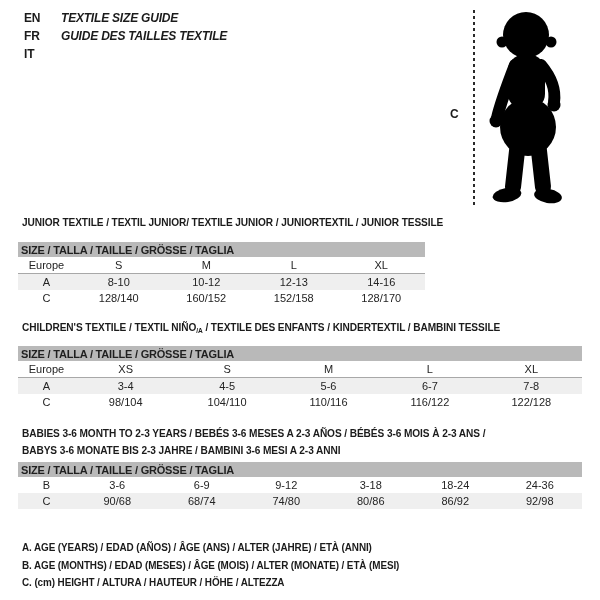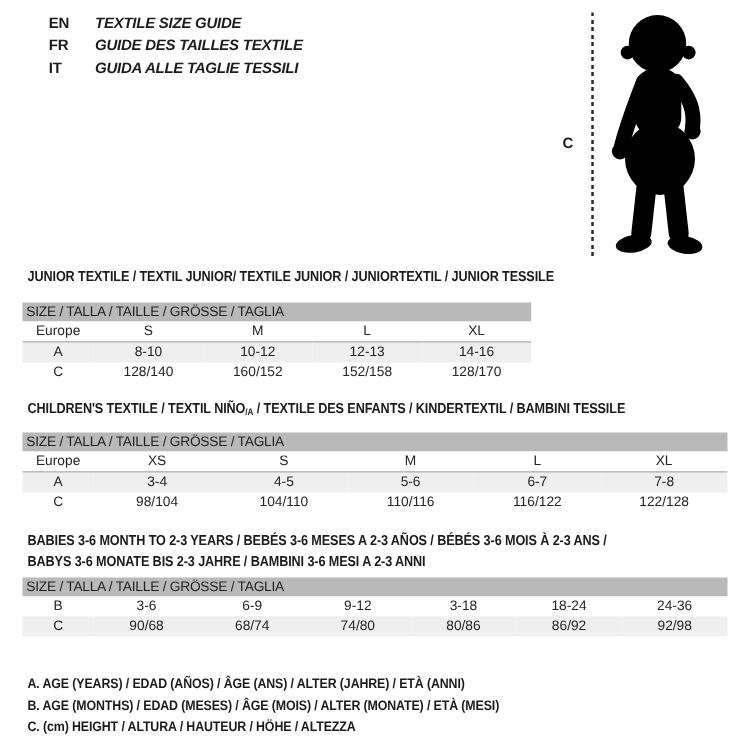--- a/index.html
+++ b/index.html
@@ -2,21 +2,21 @@
 <html><head>
 <meta charset="utf-8">
 <style>
   html,body{margin:0;padding:0;}
   body{
     width:600px;height:600px;position:relative;background:#ffffff;
     font-family:"Liberation Sans",sans-serif;color:#1b1b1b;
     overflow:hidden;-webkit-font-smoothing:antialiased;
   }
   
-  .lang{position:absolute;left:39px;top:9px;}
+  .lang{position:absolute;left:24px;top:9px;}
   .lang-row{display:flex;height:18px;align-items:center;font-weight:bold;font-size:12px;letter-spacing:-0.2px;}
   .lang-code{width:37px;flex:0 0 37px;}
   .lang-title{white-space:nowrap;font-style:italic;}
   
   .measure-line{
     position:absolute;left:473px;top:10px;width:2px;height:197px;
     background:repeating-linear-gradient(to bottom,#2a2a2a 0 3px,transparent 3px 6px);
   }
   .measure-label{position:absolute;left:450px;top:107px;font-weight:bold;font-size:12px;}
   .baby-svg{position:absolute;left:485px;top:9px;}
@@ -28,21 +28,21 @@
   #junior-heading{top:216px;}
   #children-heading{top:321px;}
   #babies-heading{top:425px;line-height:16.5px;transform-origin:0 0;}
   .sub{font-size:7.5px;vertical-align:-2px;}
   
   table.size{position:absolute;left:18px;border-collapse:collapse;table-layout:fixed;font-size:11px;color:#242424;}
   #junior-table{top:242px;width:407px;}
   #children-table{top:346px;width:564px;}
   #babies-table{top:462px;width:564px;}
   th.band{
-    background:#b9b9b9;color:#1f1f1f;text-align:left;font-weight:normal;
+    background:#b9b9b9;color:#1f1f1f;text-align:left;font-weight:bold;
     font-size:11px;height:15px;padding:0 0 0 3px;white-space:nowrap;letter-spacing:-0.2px;
   }
   table.size td{height:16px;text-align:center;padding:0;white-space:nowrap;}
   td.lbl{text-align:left;padding-left:3px;}
   tr.shaded td{background:#efefef;}
   tr.topline td{border-top:1px solid #a8a8a8;}
   
   .notes{
     position:absolute;left:22px;top:539px;font-weight:bold;font-size:11px;
     line-height:17.5px;transform:scaleX(0.9);transform-origin:0 0;white-space:nowrap;letter-spacing:-0.1px;
@@ -55,21 +55,20 @@
   <div class="lang-row">
     <span class="lang-code">EN</span>
     <span class="lang-title">TEXTILE SIZE GUIDE</span>
   </div>
   <div class="lang-row">
     <span class="lang-code">FR</span>
     <span class="lang-title">GUIDE DES TAILLES TEXTILE</span>
   </div>
   <div class="lang-row">
     <span class="lang-code">IT</span>
-    <span class="lang-title">GUIDA ALLE TAGLIE TESSILI</span>
   </div>
 </div>
 
 <span class="measure-label">C</span>
 <div class="measure-line"></div>
 <svg class="baby-svg" width="85" height="198" viewBox="0 0 85 198" aria-hidden="true">
   <g fill="#000000" stroke="none">
     <circle cx="17" cy="33" r="5.5"></circle>
     <circle cx="66" cy="33" r="5.5"></circle>
     <circle cx="41" cy="26" r="23"></circle>

